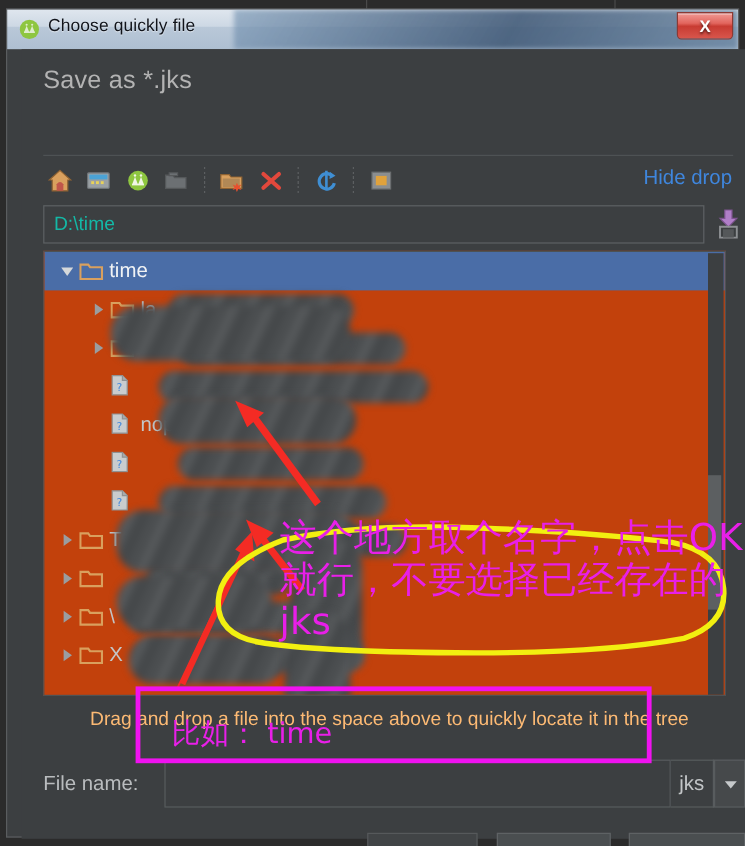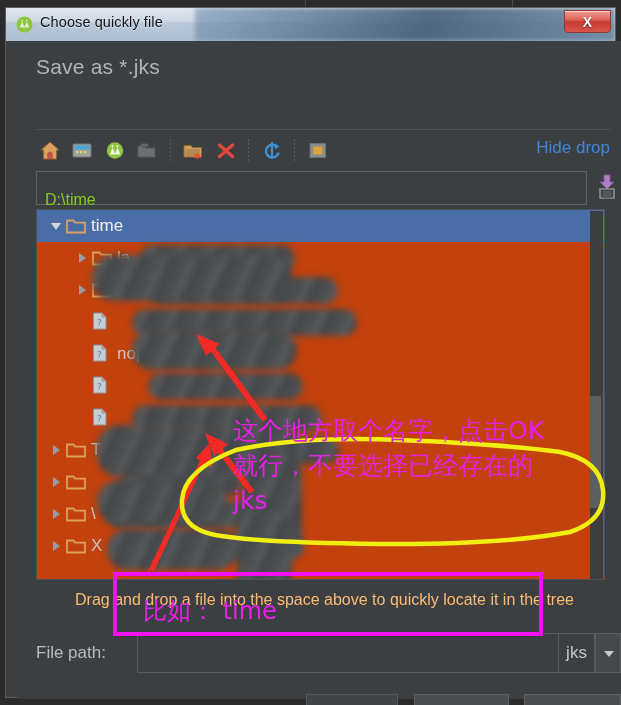--- a/index.html
+++ b/index.html
@@ -77,21 +77,21 @@
     background:repeating-linear-gradient(to bottom,#5c5f61 0 2px,transparent 2px 4px);
   }
   .hide-path{
     position:absolute;right:17px;top:97px;
     font-size:17px;color:#3f86dd;cursor:pointer;
   }
   
   .path-field{
     position:absolute;left:18px;top:130px;width:551px;height:32px;
     background:#3c3f41;border:1px solid #5e6264;box-sizing:border-box;
-    color:#84cc16;font-size:16px;padding:16px 8px;line-height:23px;
+    color:#14b8a6;font-size:16px;padding:4px 8px;line-height:23px;
     cursor:text;
   }
   .path-save-icon{
     position:absolute;left:578px;top:133px;width:22px;height:26px;cursor:pointer;
   }
   
   .tree-wrap{
     position:absolute;left:18px;top:168px;width:569px;height:371px;
     background:#c2410c;border:1px solid #4e5254;box-sizing:border-box;
     overflow:hidden;
@@ -160,21 +160,21 @@
   .btn.disabled{background:#414446;color:#7e8284;border-color:#56595b;}
   #btn-ok{left:288px;width:92px;}
   #btn-cancel{left:396px;width:95px;}
   #btn-help{left:506px;width:97px;}
   
   .anno-layer{position:absolute;left:0;top:0;width:621px;height:705px;pointer-events:none;}
   .anno-text{
     position:absolute;color:#e81fe8;white-space:pre;
     font-family:"DejaVu Sans","Liberation Sans",sans-serif;
   }
-  #anno-main{left:233px;top:413px;font-size:25px;line-height:35px;}
+  #anno-main{left:233px;top:431px;font-size:31px;line-height:35px;}
   #anno-fname{left:143px;top:595px;font-size:24px;}
   .magenta-box{
     position:absolute;left:113px;top:572px;width:430px;height:64px;
     border:4px solid #f012f0;box-sizing:border-box;
   }
 </style>
 </head>
 <body>
 
 <div class="desktop-bg"></div>
@@ -338,21 +338,21 @@
           <div class="blur-a" style="left: 205px; top: 240px; width: 60px; height: 110px;"></div>
           <div class="blur-a" style="left: 200px; top: 300px; width: 55px; height: 110px;"></div>
         </div>
       <div class="tr-scroll-track">
         <div class="tr-scroll-thumb"></div>
       </div>
     </div>
 
     <div class="hint">Drag and drop a file into the space above to quickly locate it in the tree</div>
 
-    <div class="fn-label">File path:</div>
+    <div class="fn-label">File name:</div>
     <div class="fn-input" title=""></div>
     <div class="fn-ext">jks</div>
     <div class="fn-drop"></div>
 
     <div class="btn disabled" id="btn-ok">OK</div>
     <div class="btn" id="btn-cancel">Cancel</div>
     <div class="btn" id="btn-help">Help</div>
 
   </div>
 </div>

